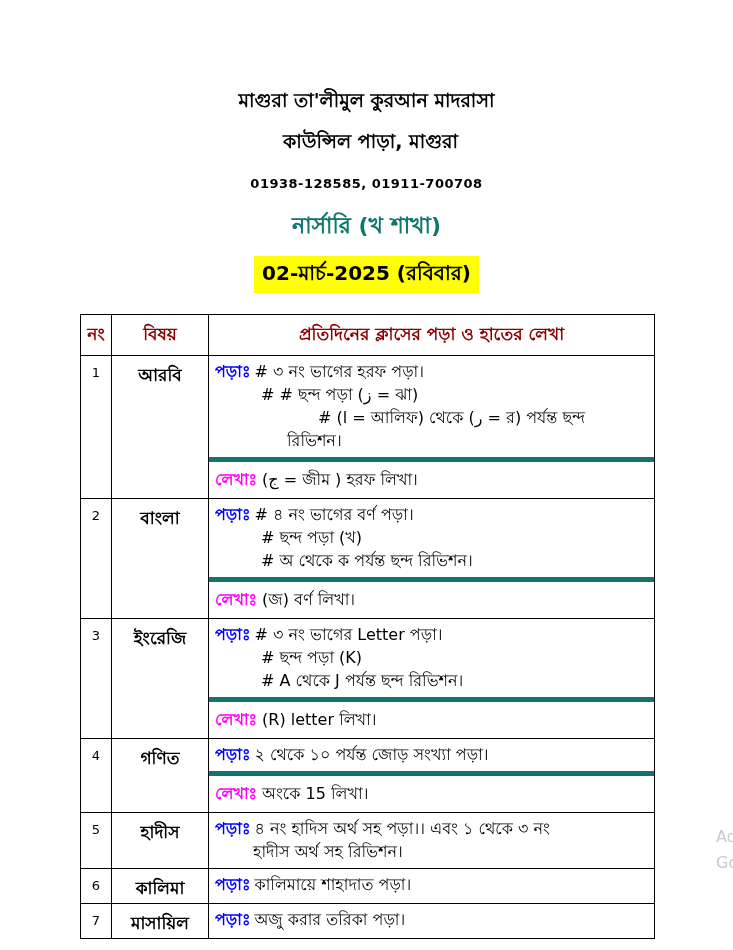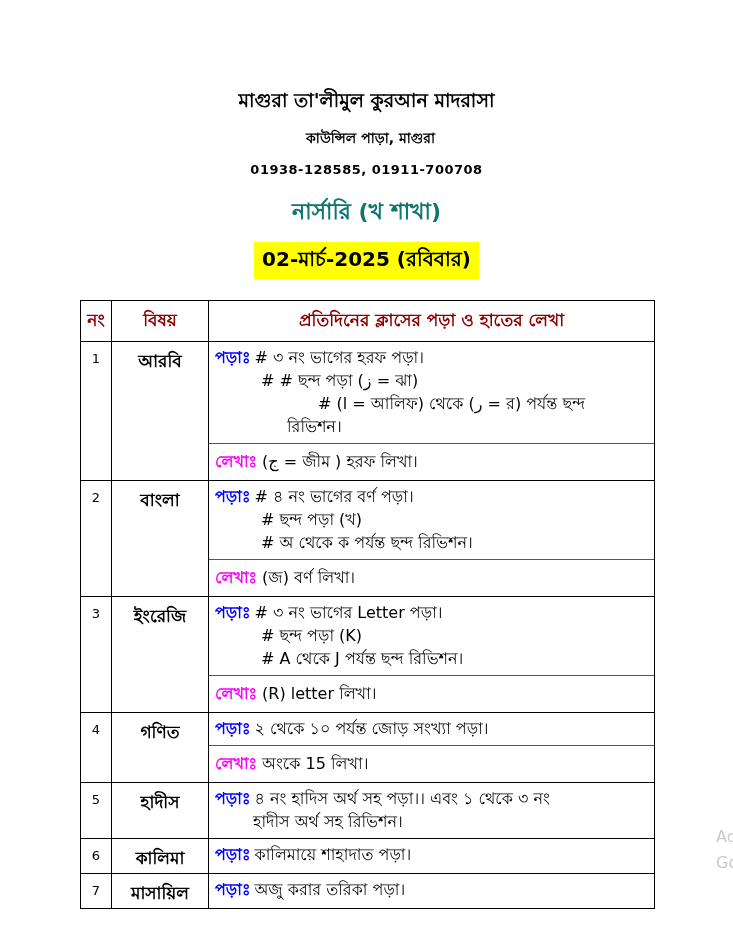--- a/index.html
+++ b/index.html
@@ -8,21 +8,21 @@
     position: relative;
     width: 733px;
     height: 950px;
     background: #ffffff;
     overflow: hidden;
     font-family: "DejaVu Sans", "Liberation Sans", sans-serif;
     color: #000000;
   }
   .doc-header { padding-top: 86px; text-align: center; }
   .school-name { font-size: 19px; font-weight: bold; margin-bottom: 9px; }
-  .school-address { font-size: 14px; font-weight: bold; margin-bottom: 11px; padding-left: 8px; }
+  .school-address { font-size: 19px; font-weight: bold; margin-bottom: 17px; padding-left: 8px; }
   .phone-line { font-size: 13px; font-weight: bold; letter-spacing: 0.5px; }
   .class-heading { font-size: 22px; font-weight: bold; color: #0f766e; margin-top: 17px; }
   .date-heading-wrap { margin-top: 11px; }
   .date-heading {
     display: inline-block;
     font-size: 20px;
     font-weight: bold;
     color: #000000;
     background: #FFFF00;
     padding: 2px 8px;
@@ -53,21 +53,21 @@
     font-weight: normal;
   }
   td.subject-cell {
     font-size: 17px;
     font-weight: bold;
     text-align: center;
     padding-top: 6px;
   }
   td.content-cell { padding: 0; }
   .pora-section { padding: 4px 6px 5px 6px; }
-  .lekha-section { border-top: 1px solid #0f766e; padding: 6px 6px 7px 6px; }
+  .lekha-section { border-top: 5px solid #0f766e; padding: 6px 6px 7px 6px; }
   .line { font-size: 16px; line-height: 23px; }
   .plabel { color: #0000FF; font-weight: bold; margin-right: 4px; text-align: center; }
   .llabel { color: #FF00FF; font-weight: bold; margin-right: 5px; }
   .ind-sm { padding-left: 40px; text-align: center; }
   .ind-md { padding-left: 46px; }
   .ind-lg { padding-left: 72px; }
   .ind-h  { padding-left: 38px; }
   .watermark {
     position: absolute;
     left: 716px;

